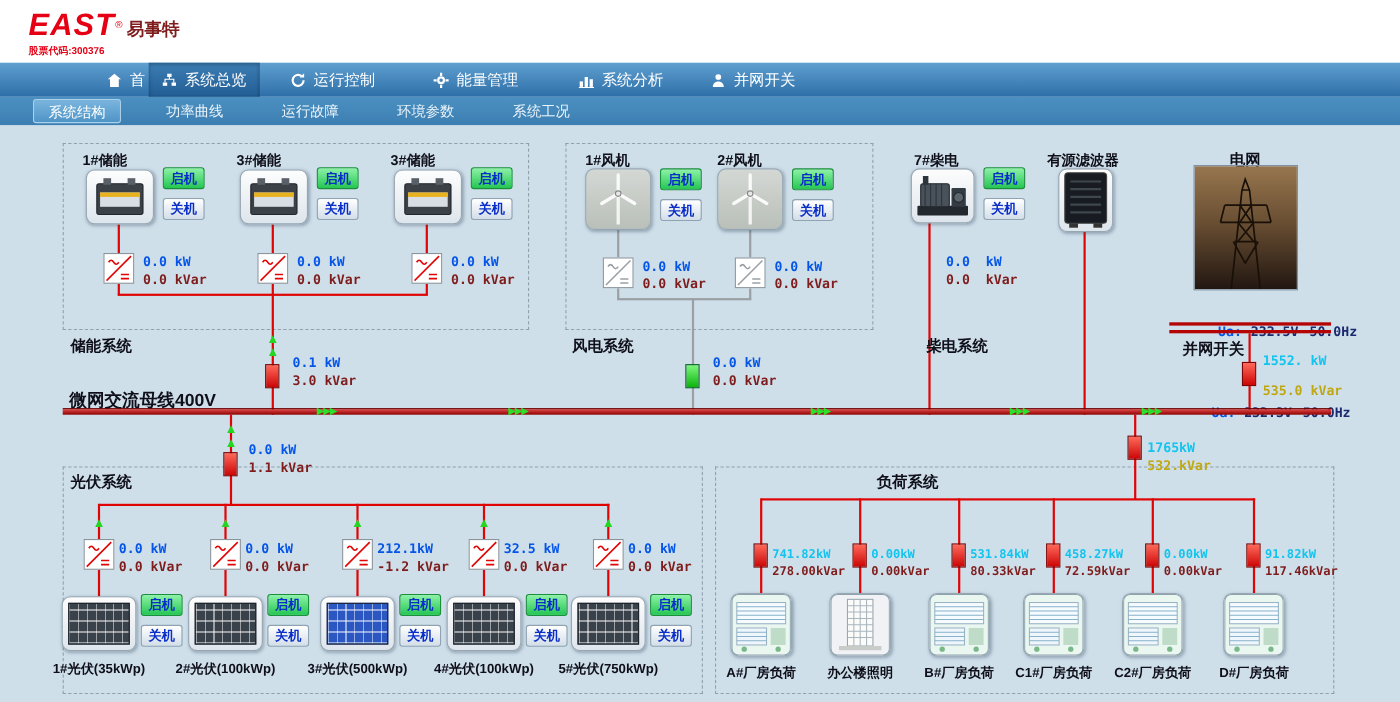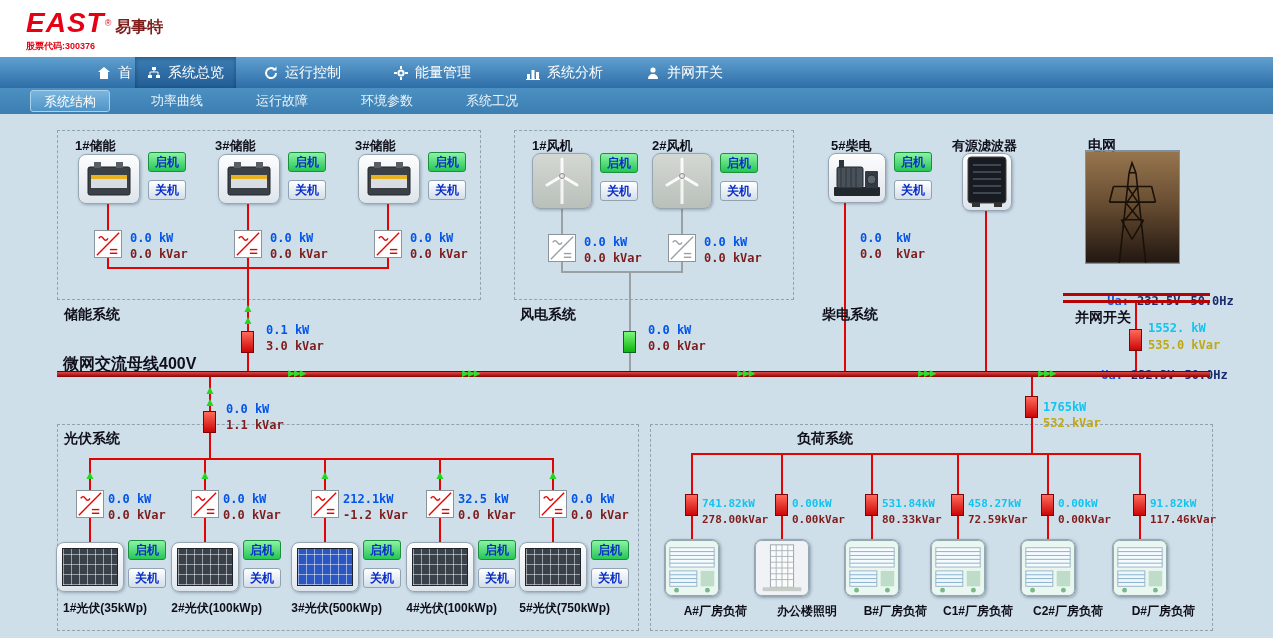--- a/index.html
+++ b/index.html
@@ -49,21 +49,21 @@
   .btn-stop{background:linear-gradient(#ffffff,#d3dee8);border:1px solid #8fa3b2}
   .inv{position:absolute;width:28px;height:28px;background:#fff;border:1px solid #8a949c;z-index:2;display:flex;align-items:center;justify-content:center}
   .inv.red{color:#e00404}.inv.grey{color:#9aa0a4}
   .ua{position:absolute;font-family:"DejaVu Sans Mono",monospace;font-weight:bold;font-size:12px;white-space:pre}
   .ua .l{color:#0455e8;margin-right:8px}.ua .v{color:#1a2a6e;margin-right:10px}
   .panel{width:56px;height:38px;border:1px solid #1e242c;background-color:#39414b;
     background-image:repeating-linear-gradient(90deg,rgba(255,255,255,.5) 0 1px,transparent 1px 8px),
                      repeating-linear-gradient(0deg,rgba(255,255,255,.5) 0 1px,transparent 1px 10px)}
   .panel.blue{background-color:#2b57c2}
   .photo{position:absolute;border:1px solid #8090a0;z-index:2}
-  .cname{text-align:right}
+  .cname{text-align:center}
 </style>
 </head>
 <body>
 
 <div class="screen">
 
   <div class="header">
     <div class="abs" style="left:26px;top:7px">
       <div>
         <span class="logo-east">EAST</span><span class="logo-reg">®</span><span class="logo-cn">易事特</span>
@@ -299,61 +299,61 @@
     <div class="mono kw" style="left:704px;top:121px">0.0 kW</div>
     <div class="mono kvar" style="left:704px;top:137px">0.0 kVar</div>
     <div class="vline-g" style="left:681px;top:148px;height:10px"></div>
 
     <div class="hline-g" style="left:561px;top:157px;width:122px"></div>
     <div class="vline-g" style="left:629px;top:157px;height:106px"></div>
     <div class="brk green" style="left:623px;top:217px"></div>
     <div class="mono kw" style="left:648px;top:209px">0.0 kW</div>
     <div class="mono kvar" style="left:648px;top:225px">0.0 kVar</div>
 
-    <div class="unit-name" style="left:831px;top:23px">5#柴电</div>
+    <div class="unit-name" style="left:831px;top:23px">7#柴电</div>
     <div class="device-card" style="left:828px;top:39px;width:58px;height:50px">
       <svg viewBox="0 0 54 46" width="54" height="46">
           <rect x="4" y="32" width="46" height="9" rx="1" fill="#23282e"></rect>
           <rect x="7" y="12" width="26" height="21" rx="2" fill="#49525a" stroke="#23282e"></rect>
           <g stroke="#2e343b" stroke-width="1">
             <line x1="11" y1="12" x2="11" y2="33"></line>
             <line x1="16" y1="12" x2="16" y2="33"></line>
             <line x1="21" y1="12" x2="21" y2="33"></line>
             <line x1="26" y1="12" x2="26" y2="33"></line>
           </g>
           <rect x="35" y="16" width="13" height="17" rx="1" fill="#343b42"></rect>
           <circle cx="41.5" cy="24.5" r="4.5" fill="#5c646c" stroke="#23282e"></circle>
           <rect x="9" y="5" width="5" height="8" fill="#2e343b"></rect>
         </svg>
     </div>
     <div class="btn btn-start" style="left:894px;top:38px">启机</div>
     <div class="btn btn-stop" style="left:894px;top:66px">关机</div>
     <div class="vline" style="left:844px;top:89px;height:174px"></div>
     <div class="mono kw" style="left:860px;top:117px">0.0  kW</div>
     <div class="mono kvar" style="left:860px;top:133px">0.0  kVar</div>
-    <div class="sec-label" style="left:822px;top:192px">柴电系统</div>
+    <div class="sec-label" style="left:842px;top:192px">柴电系统</div>
 
     <div class="unit-name" style="left:952px;top:23px">有源滤波器</div>
     <div class="device-card" style="left:962px;top:39px;width:50px;height:58px">
       <svg viewBox="0 0 46 54" width="46" height="54">
           <rect x="4" y="2" width="38" height="46" rx="3" fill="#181c22" stroke="#444"></rect>
           <g stroke="#3e464e" stroke-width="2">
             <line x1="9" y1="10" x2="37" y2="10"></line>
             <line x1="9" y1="17" x2="37" y2="17"></line>
             <line x1="9" y1="24" x2="37" y2="24"></line>
             <line x1="9" y1="31" x2="37" y2="31"></line>
             <line x1="9" y1="38" x2="37" y2="38"></line>
           </g>
           <rect x="8" y="48" width="8" height="4" fill="#333"></rect>
           <rect x="30" y="48" width="8" height="4" fill="#333"></rect>
         </svg>
     </div>
     <div class="vline" style="left:985px;top:97px;height:166px"></div>
 
-    <div class="sec-label" style="left:1088px;top:23px">电网</div>
+    <div class="sec-label" style="left:1118px;top:23px">电网</div>
     <div class="photo" style="left:1085px;top:36px;width:95px;height:114px">
       <svg viewBox="0 0 95 114" width="93" height="112">
           <defs>
             <linearGradient id="sky" x1="0" x2="0" y1="0" y2="1">
               <stop offset="0" stop-color="#97764e"></stop>
               <stop offset="0.45" stop-color="#6a4f33"></stop>
               <stop offset="1" stop-color="#221711"></stop>
             </linearGradient>
           </defs>
           <rect width="95" height="114" fill="url(#sky)"></rect>
@@ -369,21 +369,21 @@
     </div>
     <div class="ua" style="left:1064px;top:166px">
       <span class="l">Ua:</span><span class="v">232.5V</span><span class="v">50.0Hz</span>
     </div>
     <div class="busline2" style="left:1063px;top:179px;width:147px"></div>
     <div class="busline2" style="left:1063px;top:186px;width:147px"></div>
     <div class="sec-label" style="left:1075px;top:195px">并网开关</div>
     <div class="vline" style="left:1135px;top:189px;height:74px"></div>
     <div class="brk" style="left:1129px;top:215px"></div>
     <div class="mono kw-cyan" style="left:1148px;top:207px">1552. kW</div>
-    <div class="mono kvar-yellow" style="left:1148px;top:224px">535.0 kVar</div>
+    <div class="mono kvar-yellow" style="left:1148px;top:234px">535.0 kVar</div>
 
     <div class="sec-label" style="left:63px;top:240px;font-size:16px">微网交流母线400V</div>
     <div class="ua" style="left:1058px;top:240px">
       <span class="l">Ua:</span><span class="v">232.3V</span><span class="v">50.0Hz</span>
     </div>
     <div class="abs" style="left:57px;top:257px;width:1153px;height:6px;background:linear-gradient(#e04848,#8e0000);border-top:1px solid #6e0000;z-index:1"></div>
     <div class="flow" style="left:288px;top:254px">▶▶▶</div>
     <div class="flow" style="left:462px;top:254px">▶▶▶</div>
     <div class="flow" style="left:737px;top:254px">▶▶▶</div>
     <div class="flow" style="left:918px;top:254px">▶▶▶</div>

